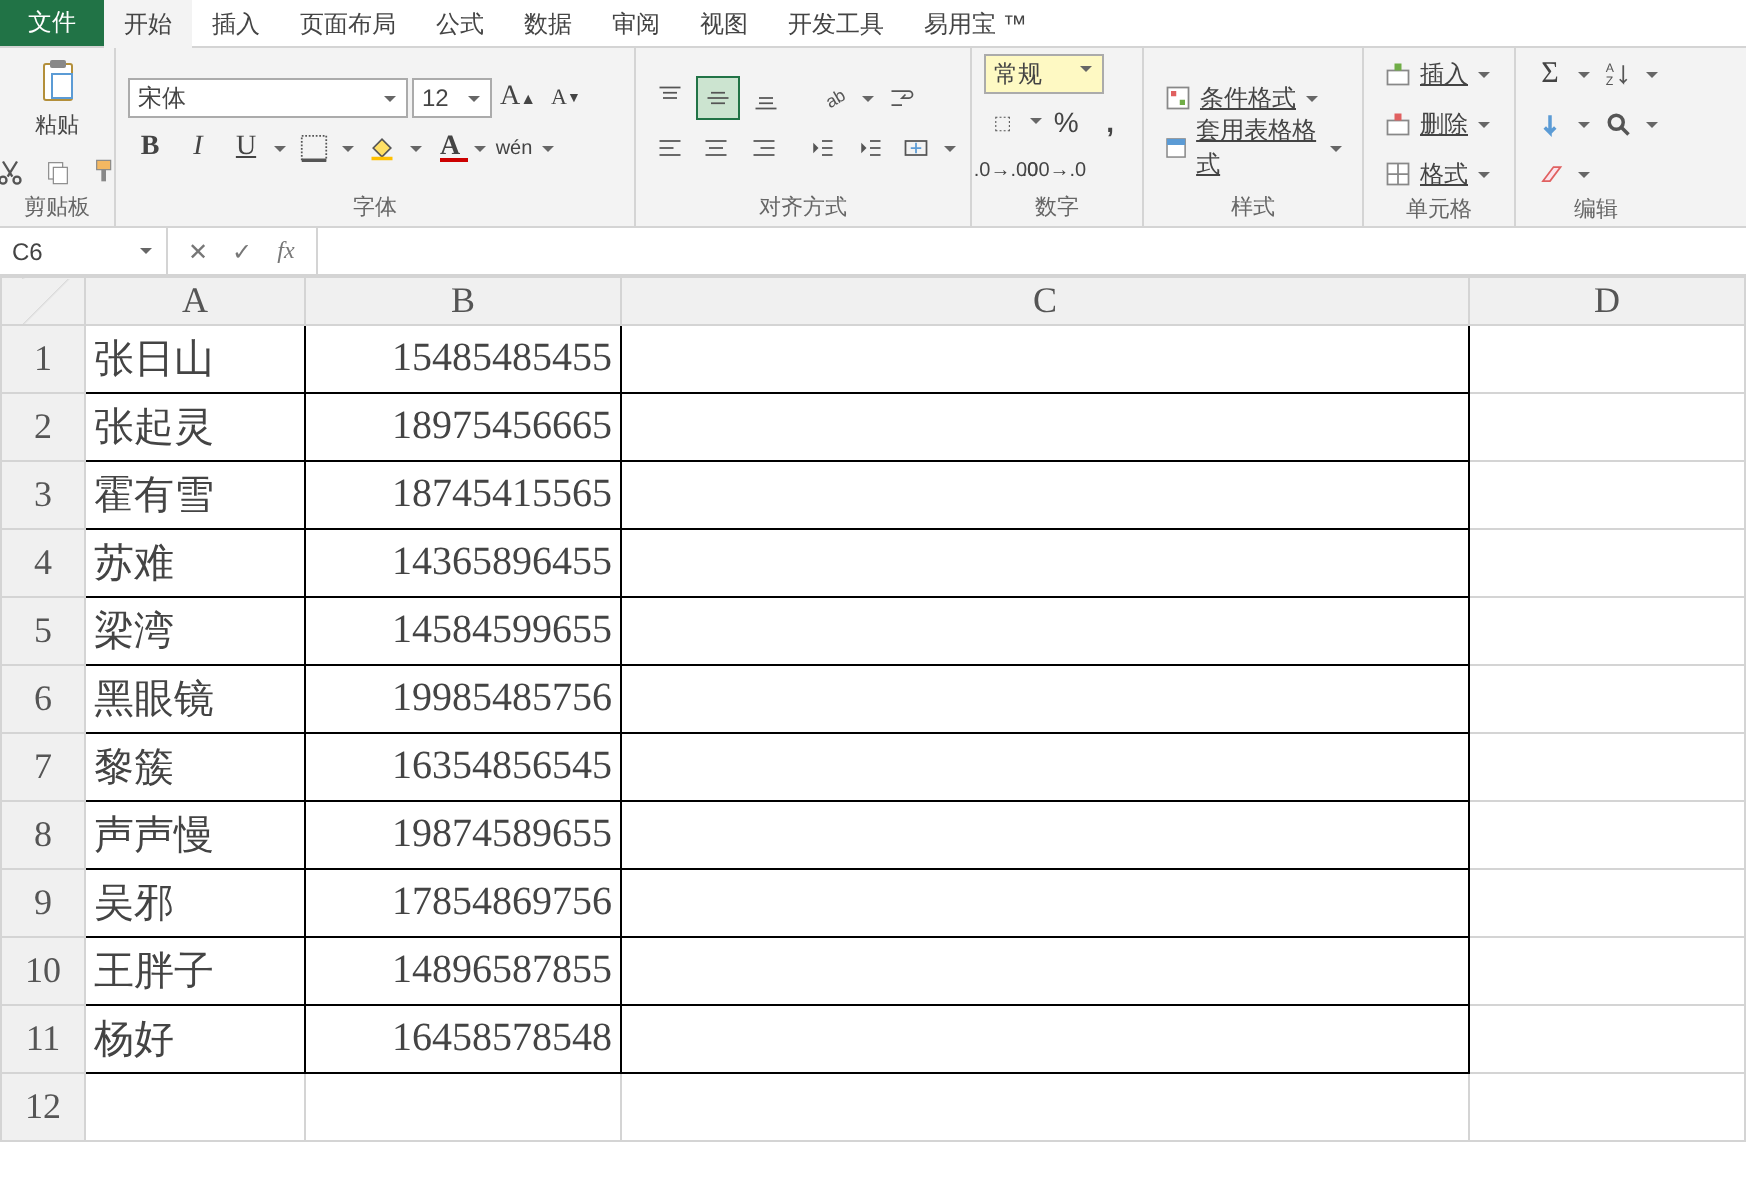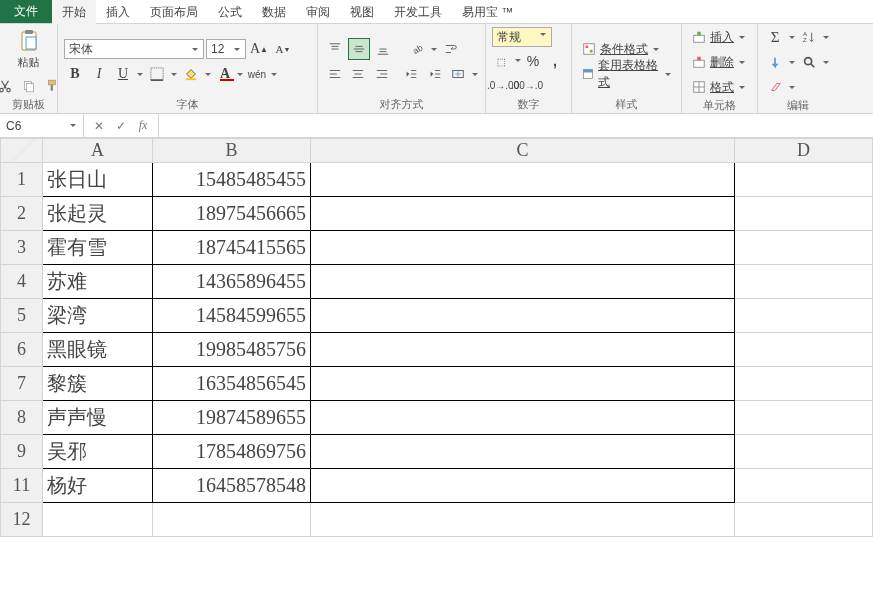--- a/index.html
+++ b/index.html
@@ -436,20 +436,27 @@
           <td class="cell colD"></td>
         </tr>
         <tr>
           <th class="rowhdr">9</th>
           <td class="cell colA databorder">吴邪</td>
           <td class="cell colB numr databorder">17854869756</td>
           <td class="cell colC databorder"></td>
           <td class="cell colD"></td>
         </tr>
         <tr>
+          <th class="rowhdr">10</th>
+          <td class="cell colA databorder">王胖子</td>
+          <td class="cell colB numr databorder">14896587855</td>
+          <td class="cell colC databorder"></td>
+          <td class="cell colD"></td>
+        </tr>
+        <tr>
           <th class="rowhdr">11</th>
           <td class="cell colA databorder">杨好</td>
           <td class="cell colB numr databorder">16458578548</td>
           <td class="cell colC databorder"></td>
           <td class="cell colD"></td>
         </tr>
         <tr>
           <th class="rowhdr">12</th>
           <td class="cell colA"></td>
           <td class="cell colB numr"></td>

